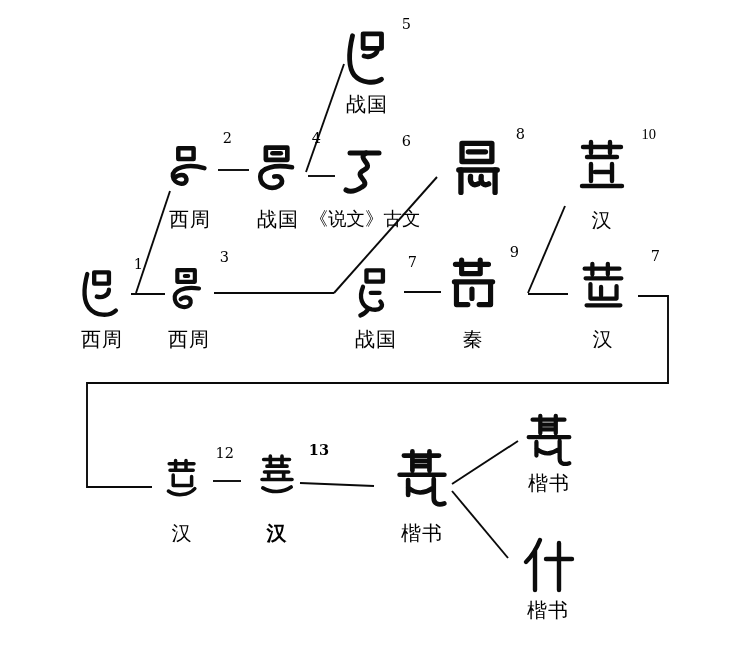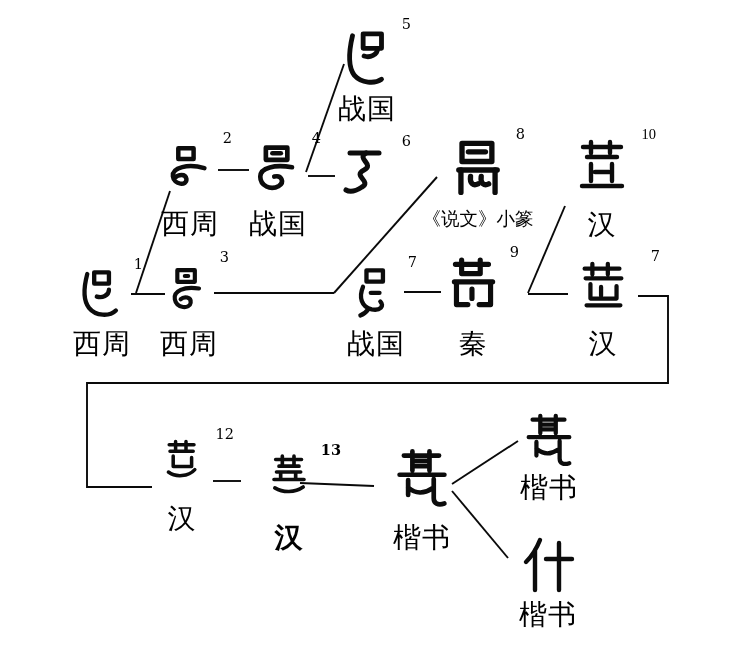--- a/index.html
+++ b/index.html
@@ -10,21 +10,21 @@
   .lines{position:absolute;left:0;top:0;width:730px;height:649px;}
   .lines path{stroke:#0a0a0a;stroke-width:1.9;fill:none;}
   .form{position:absolute;}
   .glyph{position:absolute;left:0;top:0;width:100%;height:100%;}
   .glyph path{stroke:#0c0c0c;stroke-width:5;fill:none;stroke-linecap:round;stroke-linejoin:round;}
   .glyph.thin path{stroke-width:4.4;}
   .sup{position:absolute;top:-9px;right:-15px;font-size:14.5px;line-height:1;}
   .sup.wide2{right:-24px;}
   .period{
     position:absolute;left:50%;transform:translateX(-50%);
-    white-space:nowrap;font-size:28px;letter-spacing:1px;line-height:1.15;
+    white-space:nowrap;font-size:20px;letter-spacing:1px;line-height:1.15;
   }
   .period.small{font-size:18.5px;letter-spacing:0;}
 </style>
 </head>
 <body>
 
 <div class="canvas">
 
   <svg class="lines" viewBox="0 0 730 649" xmlns="http://www.w3.org/2000/svg">
     <path d="M136 293 L170 191"></path>
@@ -92,20 +92,21 @@
     <div class="sup">5</div>
     <div class="period" style="top:67px;">战国</div>
   </div>
 
   <div class="form" style="left:334px;top:143px;width:62px;height:60px;">
     <svg class="glyph" viewBox="0 0 60 60">
       <path d="M15 10 H44"></path>
       <path d="M31 10 C21 16 40 21 29 27 C17 33 37 38 27 44 C21 48 16 50 11 47"></path>
     </svg>
     <div class="sup">6</div>
+    <div class="period small" style="top:65px;">《说文》古文</div>
   </div>
 
   <div class="form" style="left:350px;top:264px;width:52px;height:56px;">
     <svg class="glyph" viewBox="0 0 60 60">
       <path d="M19 5 H38 V18 H19 Z"></path>
       <path d="M15 24 C10 36 13 47 25 50 C35 52 40 46 35 41"></path>
       <path d="M24 31 H34"></path>
       <path d="M21 50 C18 54 15 56 12 57"></path>
     </svg>
     <div class="sup">7</div>
@@ -116,21 +117,20 @@
     <svg class="glyph" viewBox="0 0 60 60">
       <path d="M15 22 V5 H43 V22 H15"></path>
       <path d="M21 13 H37"></path>
       <path d="M12 30 H48"></path>
       <path d="M14 30 V51"></path>
       <path d="M46 30 V51"></path>
       <path d="M23 36 C22 43 26 45 30 43"></path>
       <path d="M33 36 C32 43 36 45 40 43"></path>
     </svg>
     <div class="sup">8</div>
-    <div class="period small" style="top:72px;">《说文》小篆</div>
   </div>
 
   <div class="form" style="left:442px;top:254px;width:62px;height:64px;">
     <svg class="glyph" viewBox="0 0 60 60">
       <path d="M19 5 V18 M37 5 V18 M13 9 H45 M19 18 H37"></path>
       <path d="M12 26 H49 M14 26 V48 H25 M47 26 V48 H36 M29 33 V42"></path>
     </svg>
     <div class="sup">9</div>
     <div class="period" style="top:74px;">秦</div>
   </div>
@@ -144,29 +144,29 @@
   </div>
 
   <div class="form" style="left:570px;top:258px;width:66px;height:58px;">
     <svg class="glyph thin" viewBox="0 0 60 60">
       <path d="M19 6 V17 M35 6 V17 M11 11 H47 M12 21 H49 M17 27 V42 H44 V29 M28 30 V39 M13 49 H48"></path>
     </svg>
     <div class="sup wide2">7</div>
     <div class="period" style="top:70px;">汉</div>
   </div>
 
-  <div class="form" style="left:154px;top:436px;width:56px;height:48px;">
+  <div class="form" style="left:154px;top:455px;width:56px;height:48px;">
     <svg class="glyph thin" viewBox="0 0 60 60">
       <path d="M22 7 V17 M35 7 V17 M14 11 H45 M15 19 H44 M19 25 V38 H42 V27 M13 45 C22 52 38 51 46 42"></path>
     </svg>
     <div class="sup wide2">12</div>
     <div class="period" style="top:67px;">汉</div>
   </div>
 
-  <div class="form" style="left:261px;top:452px;width:56px;height:50px;font-weight:bold;">
+  <div class="form" style="left:249px;top:452px;width:56px;height:50px;font-weight:bold;">
     <svg class="glyph thin" viewBox="0 0 60 60">
       <path d="M22 5 V16 M36 5 V16 M14 9 H45 M18 17 H42 M20 24 V33 M38 24 V33 M15 24 H44 M12 33 H48 M13 43 C23 49 37 49 47 42"></path>
     </svg>
     <div class="sup wide2">13</div>
     <div class="period" style="top:70px;">汉</div>
   </div>
 
   <div class="form" style="left:390px;top:446px;width:64px;height:66px;">
     <svg class="glyph thin" viewBox="0 0 60 60">
       <path d="M21 4 V22 M37 4 V22 M13 8 H46 M21 13 H37 M21 18 H37 M9 26 H51 M17 31 V45 M17 38 C24 44 32 44 39 39 M41 30 V48 C41 53 45 55 51 53"></path>

